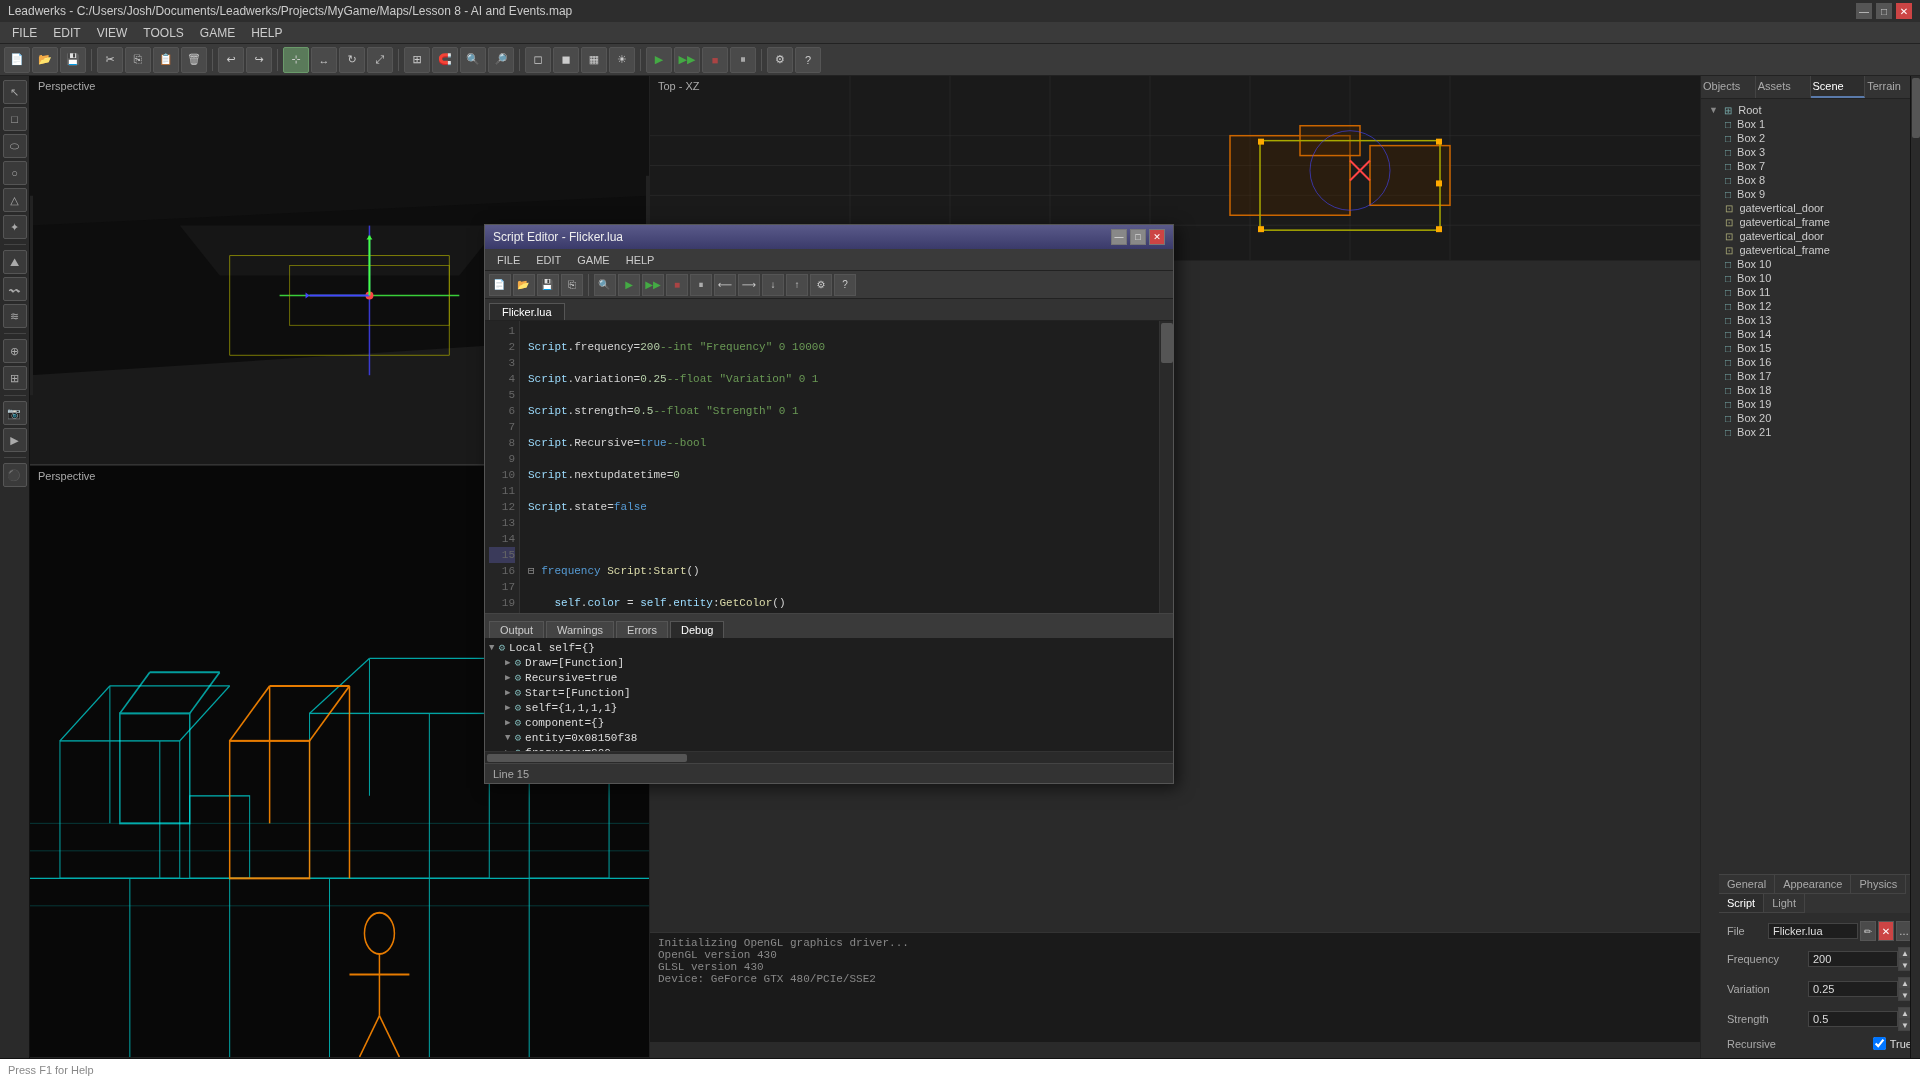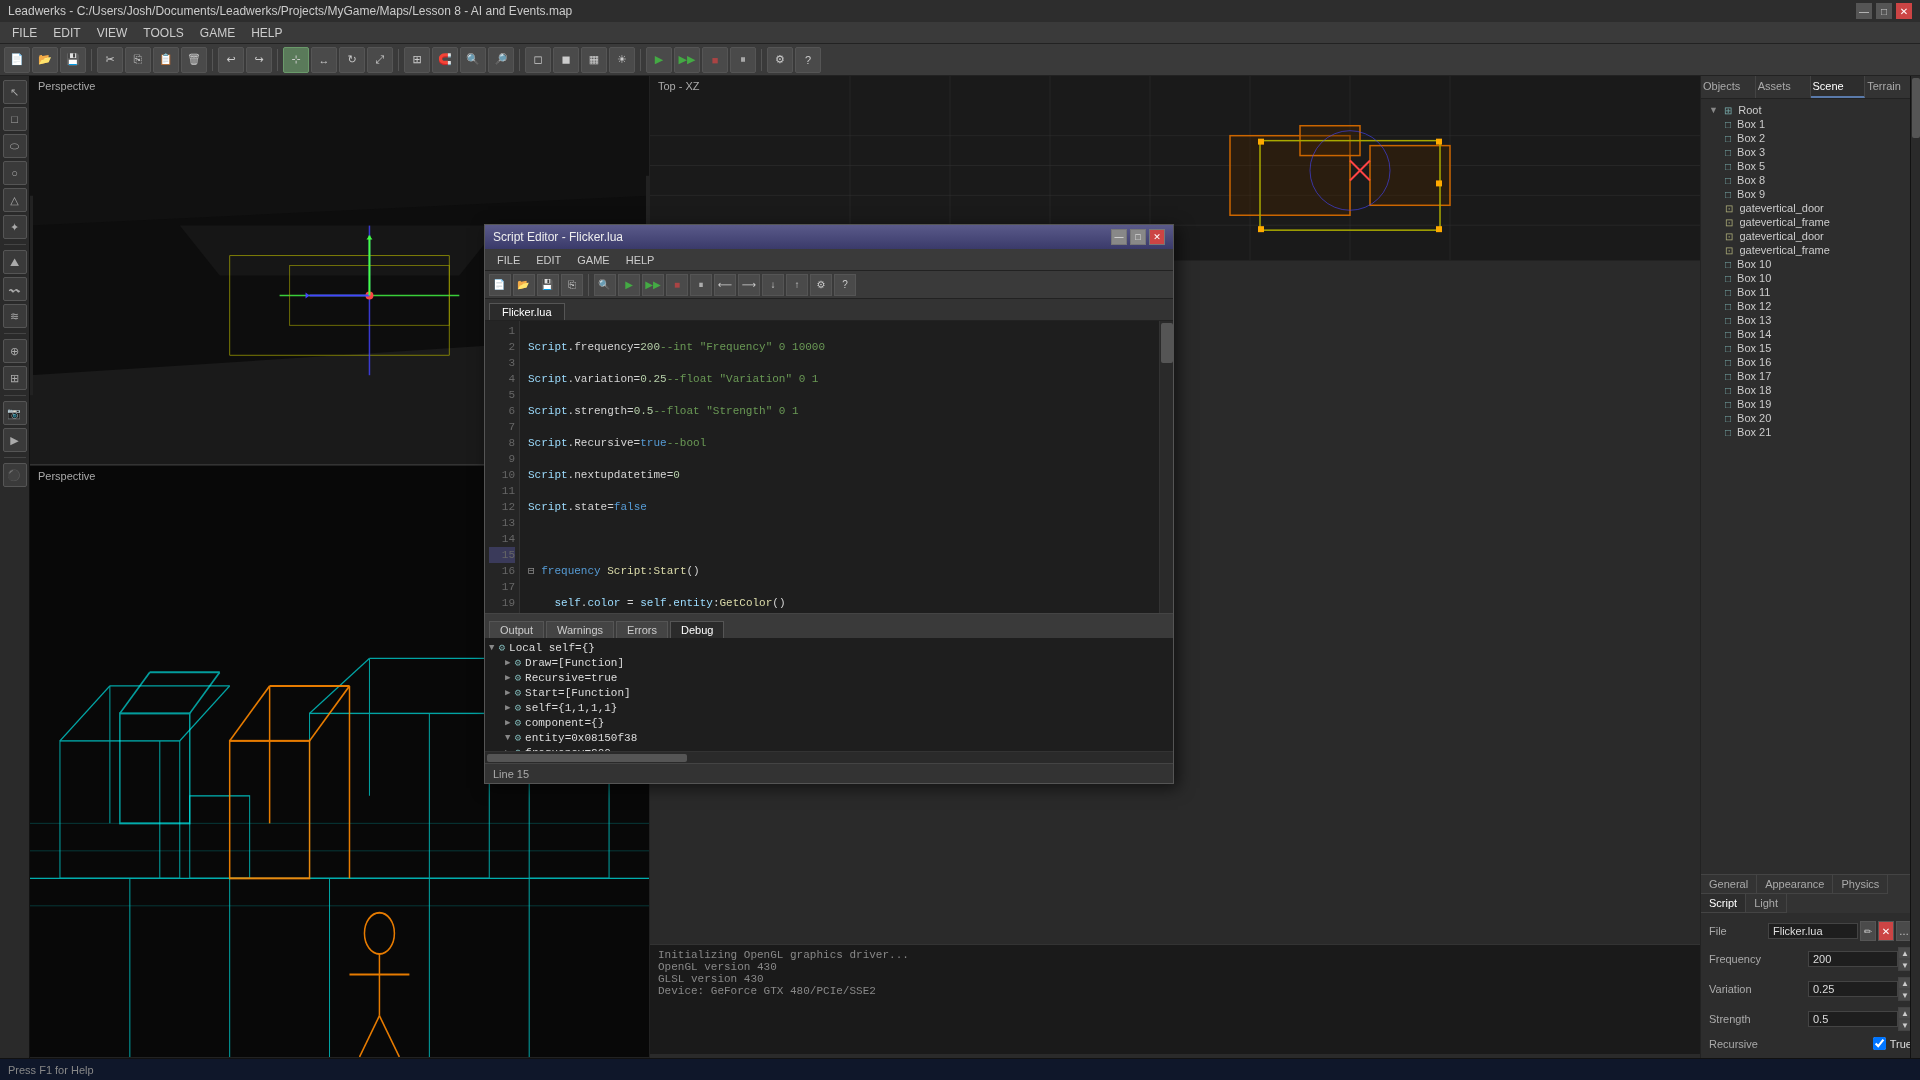--- a/index.html
+++ b/index.html
@@ -305,20 +305,21 @@
       gap: 4px;
       padding: 1px 4px;
       font-size: 11px;
       color: #ccc;
       cursor: pointer;
     }
 
     
     #props-bottom {
       border-top: 1px solid #444;
+      margin-left: 18px;
     }
     #props-bottom-tabs {
       display: flex;
       background: #333;
       flex-wrap: wrap;
     }
     .props-bottom-tab {
       padding: 3px 8px;
       font-size: 11px;
       color: #aaa;
@@ -361,21 +362,21 @@
       padding: 1px 4px;
       font-size: 11px;
       width: 90px;
     }
     .spin-btn { background: #4a4a4a; border: 1px solid #444; color: #ccc; width: 14px; height: 12px; cursor: pointer; font-size: 8px; display: flex; align-items: center; justify-content: center; }
     .checkbox-row { display: flex; align-items: center; gap: 4px; }
 
     
     #status-bar {
       height: 22px;
-      background: #0f172a;
+      background: #ffffff;
       border-top: 1px solid #111;
       display: flex;
       align-items: center;
       padding: 0 8px;
       font-size: 11px;
       color: #888;
     }
 
     
     .vp-dark-scene {
@@ -667,21 +668,21 @@
           <rect x="786" y="63" width="6" height="6"></rect>
           <rect x="608" y="151" width="6" height="6"></rect>
           <rect x="786" y="151" width="6" height="6"></rect>
           <rect x="786" y="105" width="6" height="6"></rect>
         </g>
       </svg>
     </div>
 
     <div id="script-editor-area" style="flex:1; position:relative; background:#2a2a2a; display:flex; flex-direction:column;">
 
-      <div id="console-area" style="position:absolute; bottom:4px; left:0; right:0; height:110px; background:#1a1a1a; border-top:1px solid #333; padding:4px 8px; font-family:'Courier New',monospace; font-size:11px; color:#888; overflow:hidden;">
+      <div id="console-area" style="position:absolute; bottom:16px; left:0; right:0; height:110px; background:#1a1a1a; border-top:1px solid #333; padding:4px 8px; font-family:'Courier New',monospace; font-size:11px; color:#888; overflow:hidden;">
         <div>Initializing OpenGL graphics driver...</div>
         <div>OpenGL version 430</div>
         <div>GLSL version 430</div>
         <div>Device: GeForce GTX 480/PCIe/SSE2</div>
       </div>
 
     </div>
   </div>
 
   <div id="script-editor">
@@ -866,21 +867,21 @@
         <div class="tree-item">
           <span class="tree-obj-icon" style="color:#7aa;">□</span>
           <span>Box 2</span>
         </div>
         <div class="tree-item">
           <span class="tree-obj-icon" style="color:#7aa;">□</span>
           <span>Box 3</span>
         </div>
         <div class="tree-item">
           <span class="tree-obj-icon" style="color:#7aa;">□</span>
-          <span>Box 5</span>
+          <span>Box 7</span>
         </div>
         <div class="tree-item">
           <span class="tree-obj-icon" style="color:#7aa;">□</span>
           <span>Box 8</span>
         </div>
         <div class="tree-item">
           <span class="tree-obj-icon" style="color:#7aa;">□</span>
           <span>Box 9</span>
         </div>
         <div class="tree-item">

